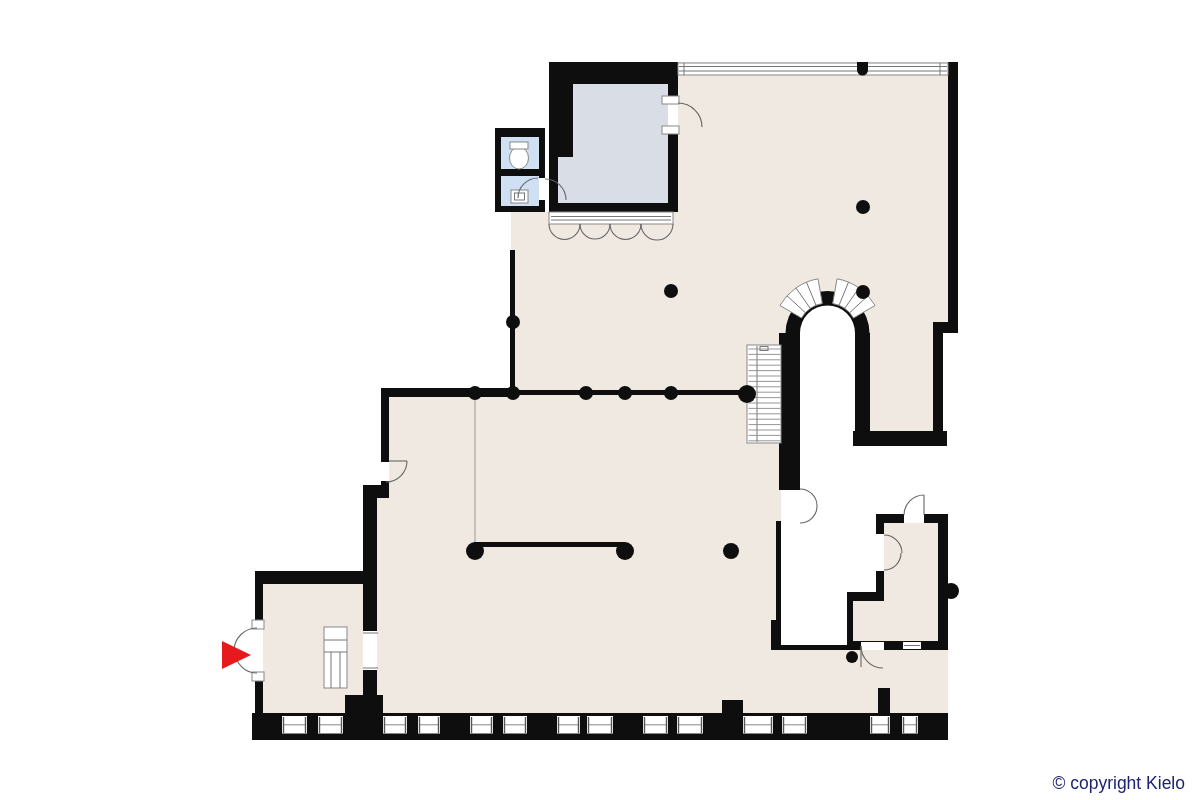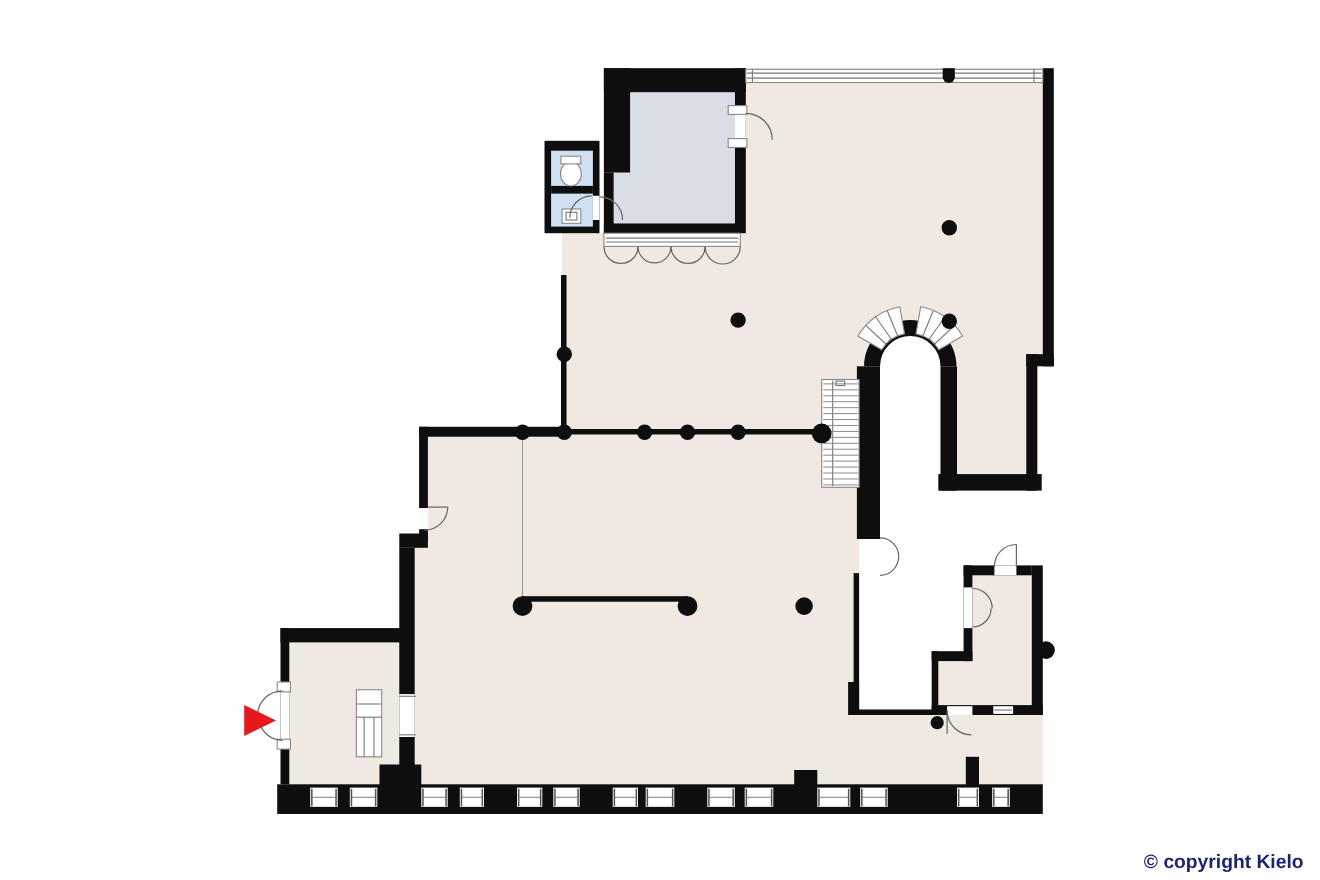--- a/index.html
+++ b/index.html
@@ -1,16 +1,16 @@
 <!DOCTYPE html>
 <html style="--bg: #ffffff; --wall: #0e0e0e; --floor: #f0e9e1; --annex: #d9dde5; --bath: #cfe0f2; --arrow: #e8191c; --copy: #1f2270; --line: #8f8f8f;"><head>
 <meta charset="utf-8">
 <style>
   html,body{margin:0;padding:0;background:var(--bg,#ffffff);}
-  .stage{width:1200px;height:800px;position:relative;background:var(--bg,#ffffff);overflow:hidden;font-weight:bold;}
+  .stage{width:1200px;height:800px;position:relative;background:var(--bg,#ffffff);overflow:hidden;}
   .w{fill:var(--wall,#0e0e0e);}
   .floor{fill:var(--floor,#f0e9e1);}
   .annex{fill:var(--annex,#d9dde5);}
   .bath{fill:var(--bath,#cfe0f2);}
   .void{fill:#ffffff;}
   .arc{fill:none;stroke:#666;stroke-width:1.1;}
   .ln{stroke:#9a9a9a;stroke-width:1;fill:none;}
   .ln2{stroke:#777;stroke-width:1;fill:none;}
   .fx{fill:#ffffff;stroke:#888;stroke-width:1;}
   .winseg{fill:#ffffff;}

